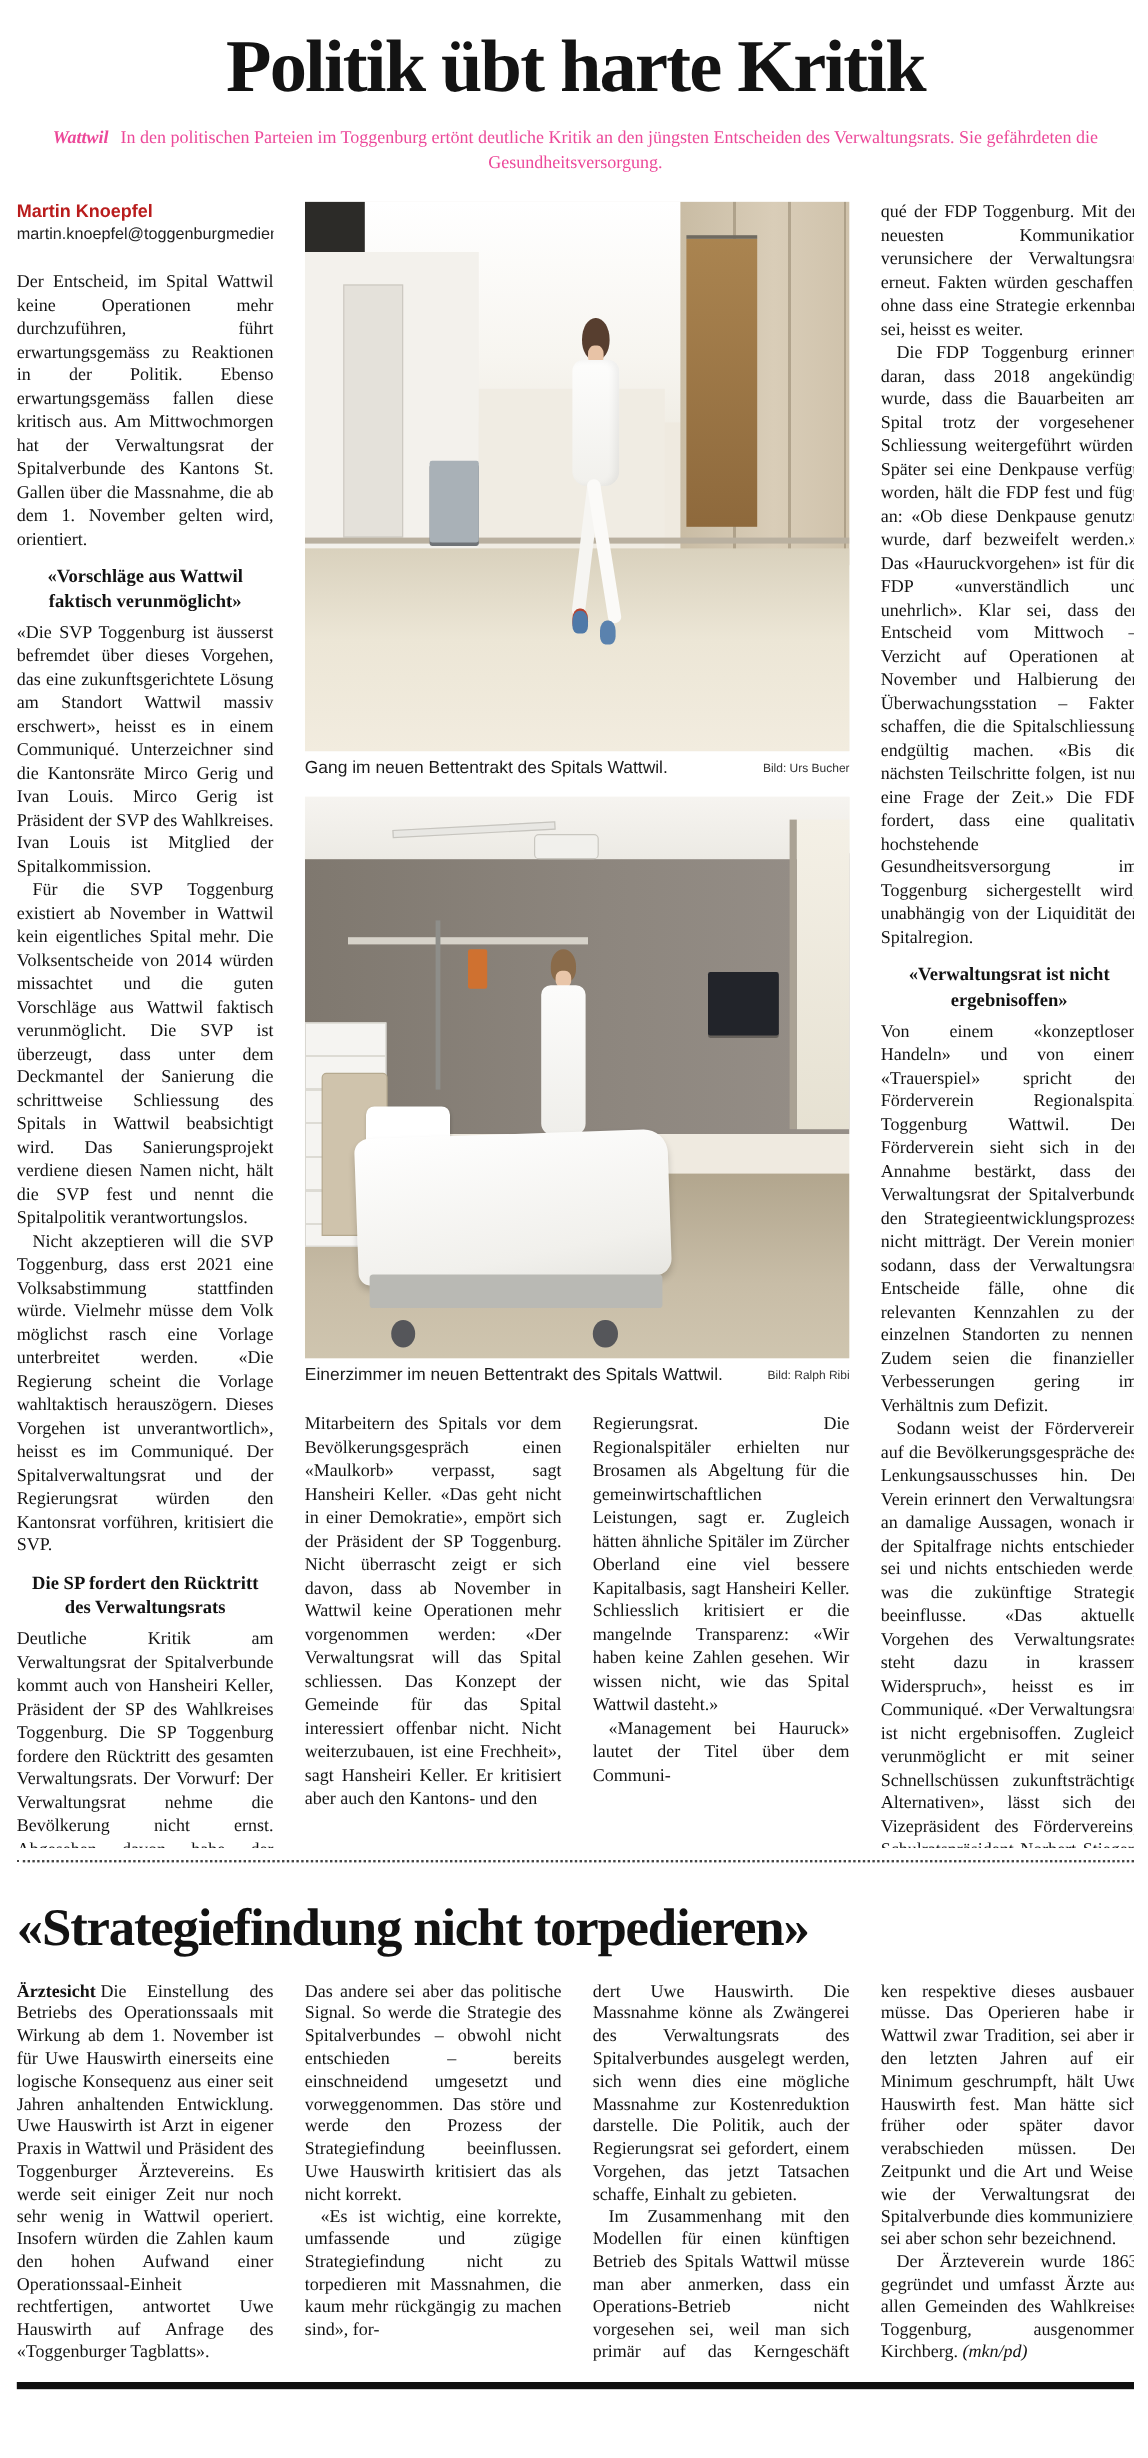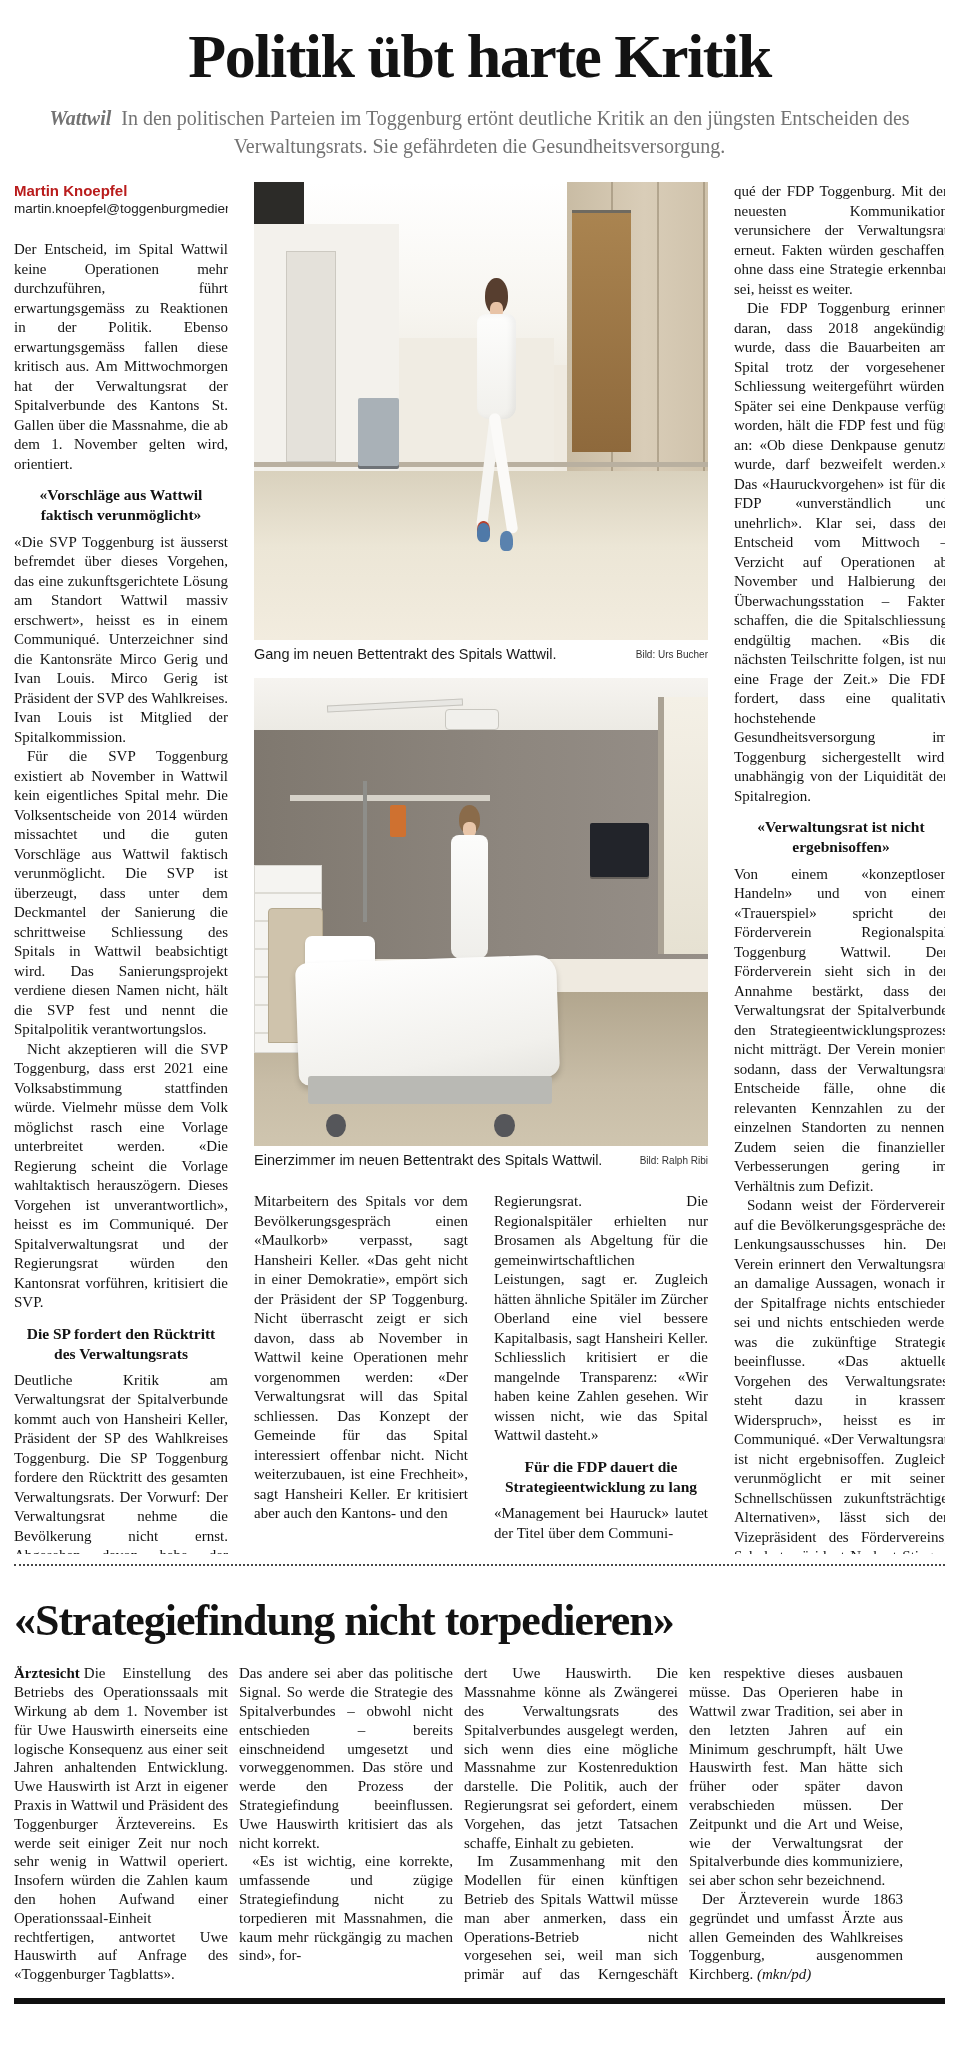--- a/index.html
+++ b/index.html
@@ -13,22 +13,22 @@
 
   
   .a1-headline {
     font-family:"Liberation Serif", serif;
     font-weight:700; font-size:62px; line-height:1.05;
     text-align:center; letter-spacing:-1.5px;
     margin-top:14px;
   }
   .a1-lead {
     width:880px; margin:16px auto 0 auto;
-    font-size:20px; line-height:1.38; text-align:center;
-    color:#737373;
+    font-size:15px; line-height:1.38; text-align:center;
+    color:#ec4899;
   }
   .a1-lead .lead-loc { font-weight:700; font-style:italic; padding-right:10px; }
 
   
   .main-body {
     display:flex; gap:26px; margin-top:22px;
     height:1372px; overflow:hidden;
   }
   .col-w { width:214px; flex:0 0 auto; overflow:hidden; }
   .mid   { width:454px; flex:0 0 auto; overflow:hidden; }
@@ -129,21 +129,21 @@
   .p2-wheel2 { left:78%; top:88%; width:7%; height:10%; background:#55565a; border-radius:50%; }
 
   .mid-cols { display:flex; gap:26px; margin-top:24px; }
 
   
   .divider { border-top:2px dotted #454545; margin-top:10px; }
   .a2-headline {
     font-weight:700; font-size:44px; letter-spacing:-1px;
     text-align:left; margin-top:32px; line-height:1.05;
   }
-  .bottom-cols { display:flex; gap:11px; margin-top:20px; height:320px; overflow:hidden; }
+  .bottom-cols { display:flex; gap:26px; margin-top:20px; height:320px; overflow:hidden; }
   .bottom-rule { height:6px; background:#101010; margin-top:14px; }
 </style>
 </head>
 <body>
 
 <div class="page">
 
   <h1 class="a1-headline">Politik übt harte Kritik</h1>
   <p class="a1-lead">
     <span class="lead-loc">Wattwil</span><span>In den politischen Parteien im Toggenburg ertönt deutliche Kritik an den jüngsten Entscheiden des Verwaltungsrats. Sie gefährdeten die Gesundheitsversorgung.</span>
@@ -229,21 +229,20 @@
           <span class="cap-credit">Bild: Ralph Ribi</span>
         </figcaption>
       </figure>
 
       <div class="mid-cols">
         <div class="col-w blocks">
             <p>Mitarbeitern des Spitals vor dem Bevölkerungsgespräch einen «Maulkorb» verpasst, sagt Hansheiri Keller. «Das geht nicht in einer Demokratie», empört sich der Präsident der SP Toggenburg. Nicht überrascht zeigt er sich davon, dass ab November in Wattwil keine Operationen mehr vorgenommen werden: «Der Verwaltungsrat will das Spital schliessen. Das Konzept der Gemeinde für das Spital interessiert offenbar nicht. Nicht weiterzubauen, ist eine Frechheit», sagt Hansheiri Keller. Er kritisiert aber auch den Kantons- und den</p>
           </div>
         <div class="col-w blocks">
             <p>Regierungsrat. Die Regionalspitäler erhielten nur Brosamen als Abgeltung für die gemeinwirtschaftlichen Leistungen, sagt er. Zugleich hätten ähnliche Spitäler im Zürcher Oberland eine viel bessere Kapitalbasis, sagt Hansheiri Keller. Schliesslich kritisiert er die mangelnde Transparenz: «Wir haben keine Zahlen gesehen. Wir wissen nicht, wie das Spital Wattwil dasteht.»</p>
-            <h3>Für die FDP dauert die Strategieentwicklung zu lang</h3>
             <p>«Management bei Hauruck» lautet der Titel über dem Communi-</p>
           </div>
       </div>
     </div>
 
     <div class="col-w blocks">
         <p>qué der FDP Toggenburg. Mit der neuesten Kommunikation verunsichere der Verwaltungsrat erneut. Fakten würden geschaffen, ohne dass eine Strategie erkennbar sei, heisst es weiter.</p>
         <p>Die FDP Toggenburg erinnert daran, dass 2018 angekündigt wurde, dass die Bauarbeiten am Spital trotz der vorgesehenen Schliessung weitergeführt würden. Später sei eine Denkpause verfügt worden, hält die FDP fest und fügt an: «Ob diese Denkpause genutzt wurde, darf bezweifelt werden.» Das «Hauruckvorgehen» ist für die FDP «unverständlich und unehrlich». Klar sei, dass der Entscheid vom Mittwoch – Verzicht auf Operationen ab November und Halbierung der Überwachungsstation – Fakten schaffen, die die Spitalschliessung endgültig machen. «Bis die nächsten Teilschritte folgen, ist nur eine Frage der Zeit.» Die FDP fordert, dass eine qualitativ hochstehende Gesundheitsversorgung im Toggenburg sichergestellt wird, unabhängig von der Liquidität der Spitalregion.</p>
         <h3>«Verwaltungsrat ist nicht ergebnisoffen»</h3>
         <p>Von einem «konzeptlosen Handeln» und von einem «Trauerspiel» spricht der Förderverein Regionalspital Toggenburg Wattwil. Der Förderverein sieht sich in der Annahme bestärkt, dass der Verwaltungsrat der Spitalverbunde den Strategieentwicklungsprozess nicht mitträgt. Der Verein moniert sodann, dass der Verwaltungsrat Entscheide fälle, ohne die relevanten Kennzahlen zu den einzelnen Standorten zu nennen. Zudem seien die finanziellen Verbesserungen gering im Verhältnis zum Defizit.</p>

